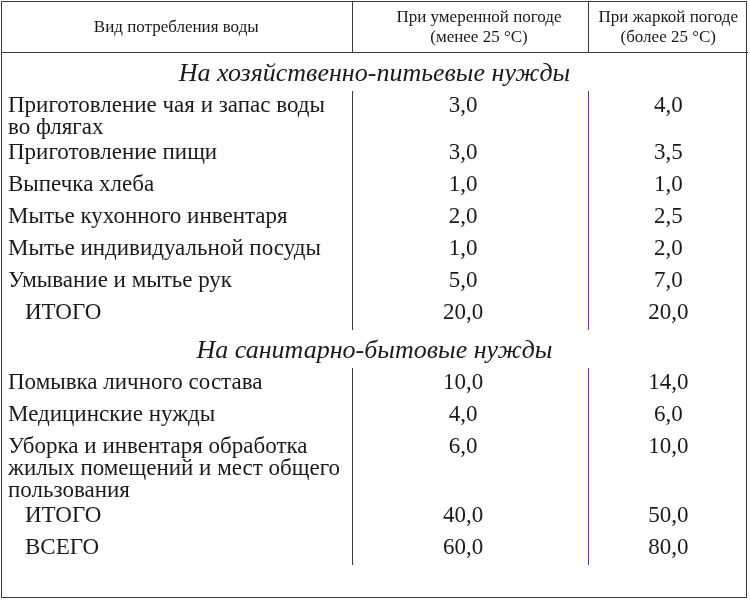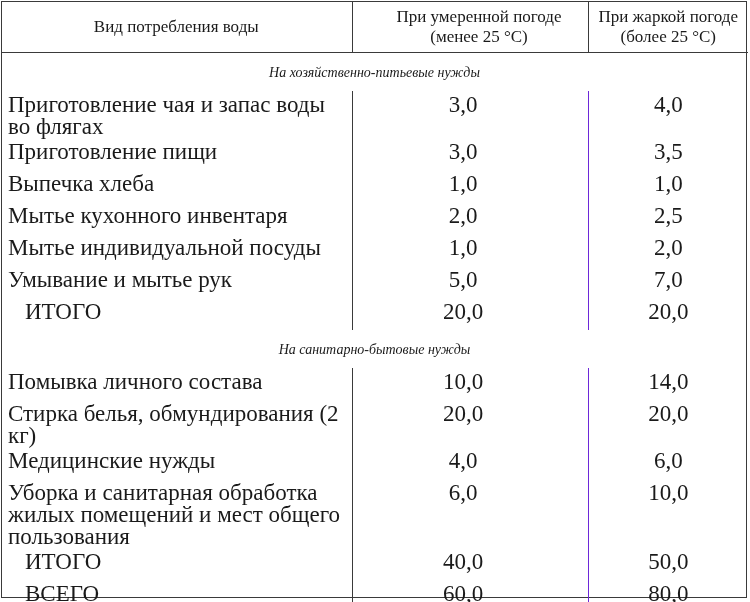--- a/index.html
+++ b/index.html
@@ -62,21 +62,21 @@
       border-right: 1px solid #6d28d9;
       padding-right: 14px;
     }
     td.v3 { text-align: center; padding-right: 0px; }
     tr.section td {
       font-style: italic;
       text-align: center;
       height: 36px;
       vertical-align: middle;
       border-right: none;
-      font-size: 14px;
+      font-size: 26px;
       padding-top: 2px;
     }
     tr.item td { height: 29px; padding-top: 3px; }
     tr.item td.name { padding-top: 3px; }
     tr.total td.name { padding-left: 24px; }
   </style>
 </head>
 <body>
 
 <div class="frame"></div>
@@ -138,31 +138,26 @@
     <tr class="section">
       <td colspan="3">На санитарно-бытовые нужды</td>
     </tr>
 
     <tr class="item">
       <td class="name">Помывка личного состава</td>
       <td class="v1">10,0</td>
       <td class="v3">14,0</td>
     </tr>
     <tr class="item">
-      <td class="name">Стирка белья, обмундирования (2 кг)</td>
-      <td class="v1">20,0</td>
-      <td class="v3">20,0</td>
-    </tr>
-    <tr class="item">
       <td class="name">Медицинские нужды</td>
       <td class="v1">4,0</td>
       <td class="v3">6,0</td>
     </tr>
     <tr class="item">
-      <td class="name">Уборка и санитарная обработка жилых помещений и мест общего пользования</td>
+      <td class="name">Уборка и инвентаря обработка жилых помещений и мест общего пользования</td>
       <td class="v1">6,0</td>
       <td class="v3">10,0</td>
     </tr>
     <tr class="item total">
       <td class="name">ИТОГО</td>
       <td class="v1">40,0</td>
       <td class="v3">50,0</td>
     </tr>
     <tr class="item total">
       <td class="name">ВСЕГО</td>

